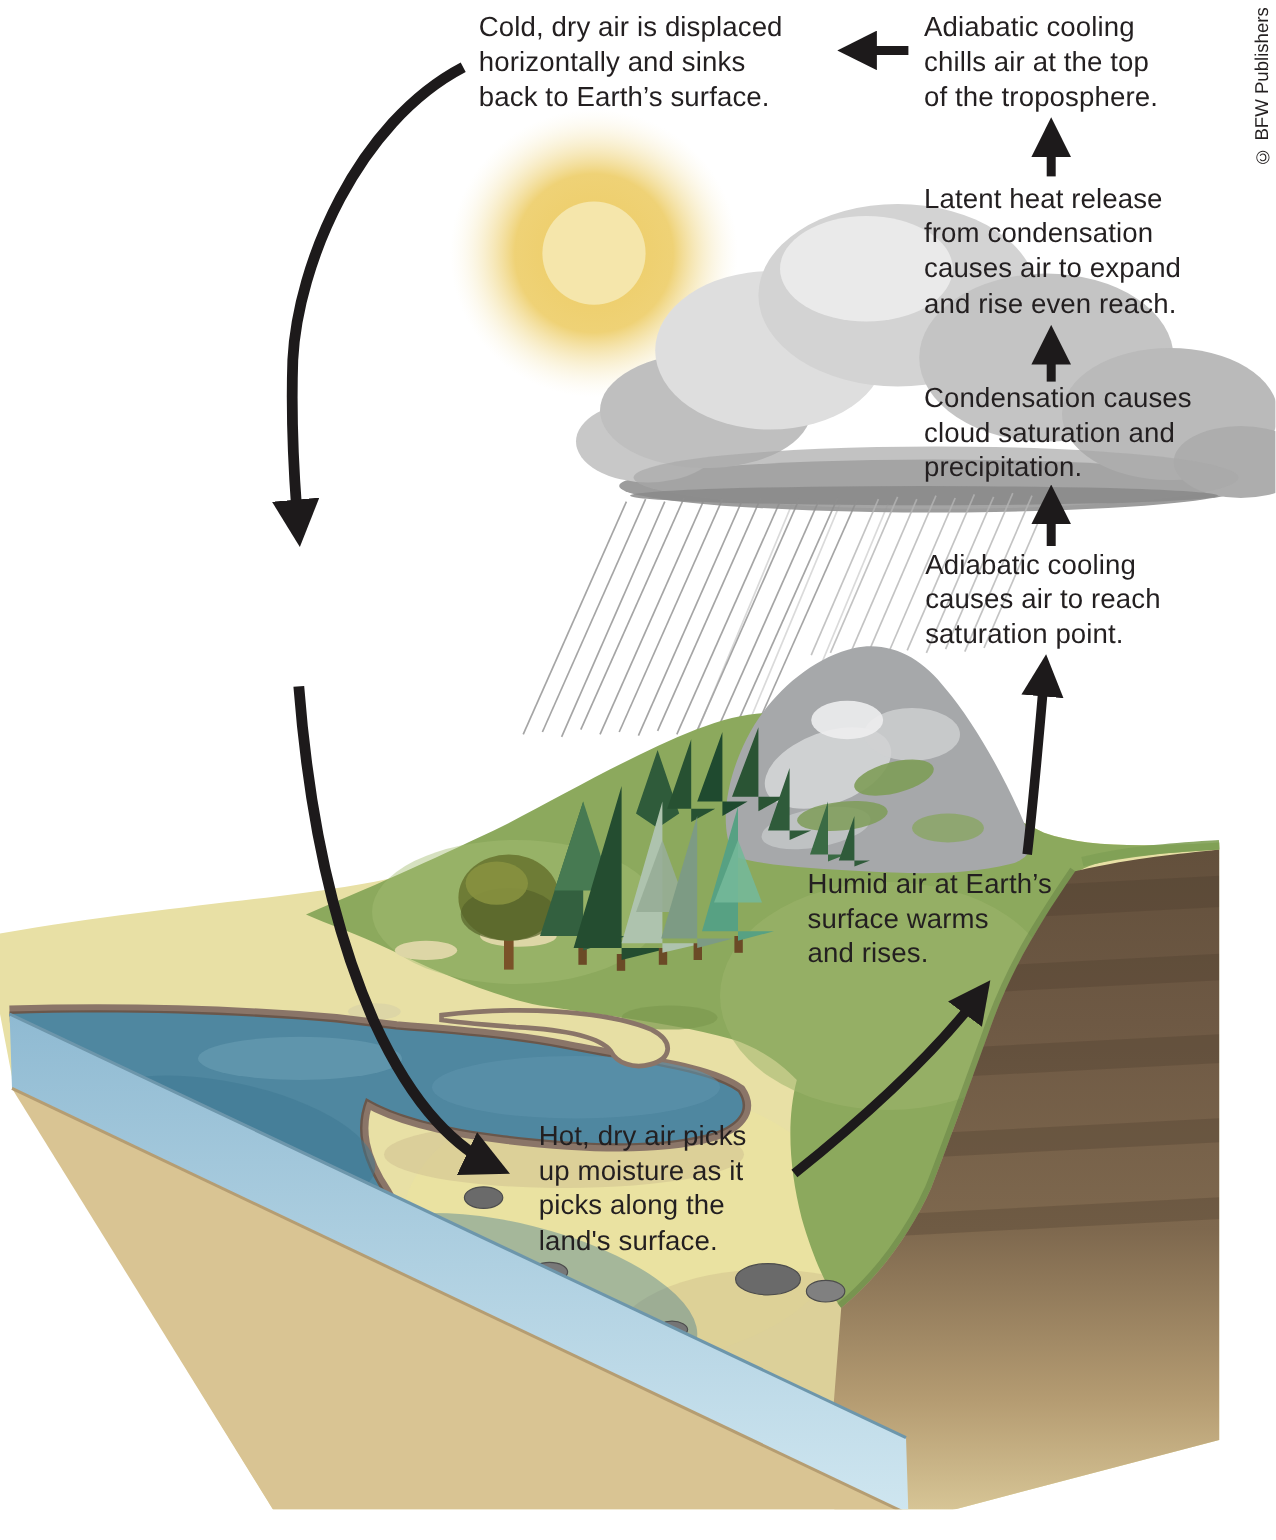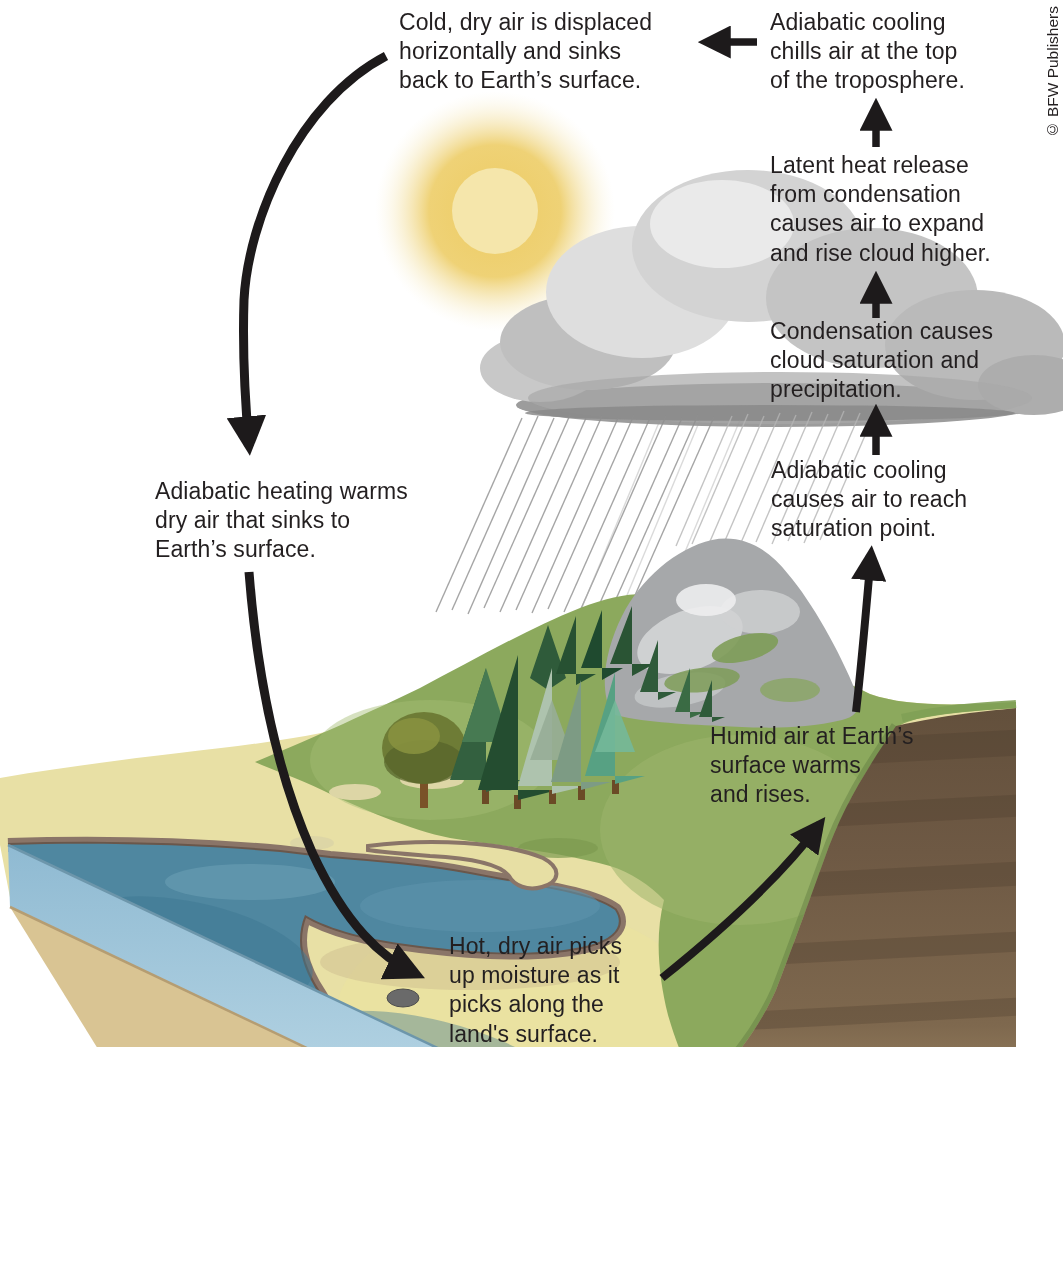--- a/index.html
+++ b/index.html
@@ -1,16 +1,16 @@
 <!DOCTYPE html>
 <html><head>
 <meta charset="utf-8">
 <style>
   html,body{margin:0;padding:0;background:#ffffff;}
-  .stage{position:relative;width:1063px;height:1047px;background:#fff;overflow:hidden;
+  .stage{position:relative;width:1063px;height:1258px;background:#fff;overflow:hidden;
          font-family:"Liberation Sans","DejaVu Sans",sans-serif;}
   .scene{position:absolute;left:0;top:0;}
   .label{position:absolute;font-size:23px;line-height:1.27;color:#231f20;
          white-space:pre-line;letter-spacing:0.1px;}
   .credit{position:absolute;top:6px;right:1px;writing-mode:vertical-rl;
           transform:rotate(180deg);font-size:15.5px;color:#231f20;}
 </style>
 </head>
 <body>
 
@@ -222,33 +222,30 @@
 
 <div class="label" style="left:399px;top:8px;">Cold, dry air is displaced
 horizontally and sinks
 back to Earth’s surface.</div>
 <div class="label" style="left:770px;top:8px;">Adiabatic cooling
 chills air at the top
 of the troposphere.</div>
 <div class="label" style="left:770px;top:151px;">Latent heat release
 from condensation
 causes air to expand
-and rise cloud higher.</div>
+and rise even reach.</div>
 <div class="label" style="left:770px;top:317px;">Condensation causes
 cloud saturation and
 precipitation.</div>
 <div class="label" style="left:771px;top:456px;">Adiabatic cooling
 causes air to reach
 saturation point.</div>
-<div class="label" style="left:710px;top:722px;">Humid air at Earth’s
+<div class="label" style="left:673px;top:722px;">Humid air at Earth’s
 surface warms
 and rises.</div>
 <div class="label" style="left:449px;top:932px;">Hot, dry air picks
 up moisture as it
 picks along the
 land's surface.</div>
-<div class="label" style="left:155px;top:477px;">Adiabatic heating warms
-dry air that sinks to
-Earth’s surface.</div>
 
 <div class="credit">© BFW Publishers</div>
 
 </div>
 
 </body></html>

